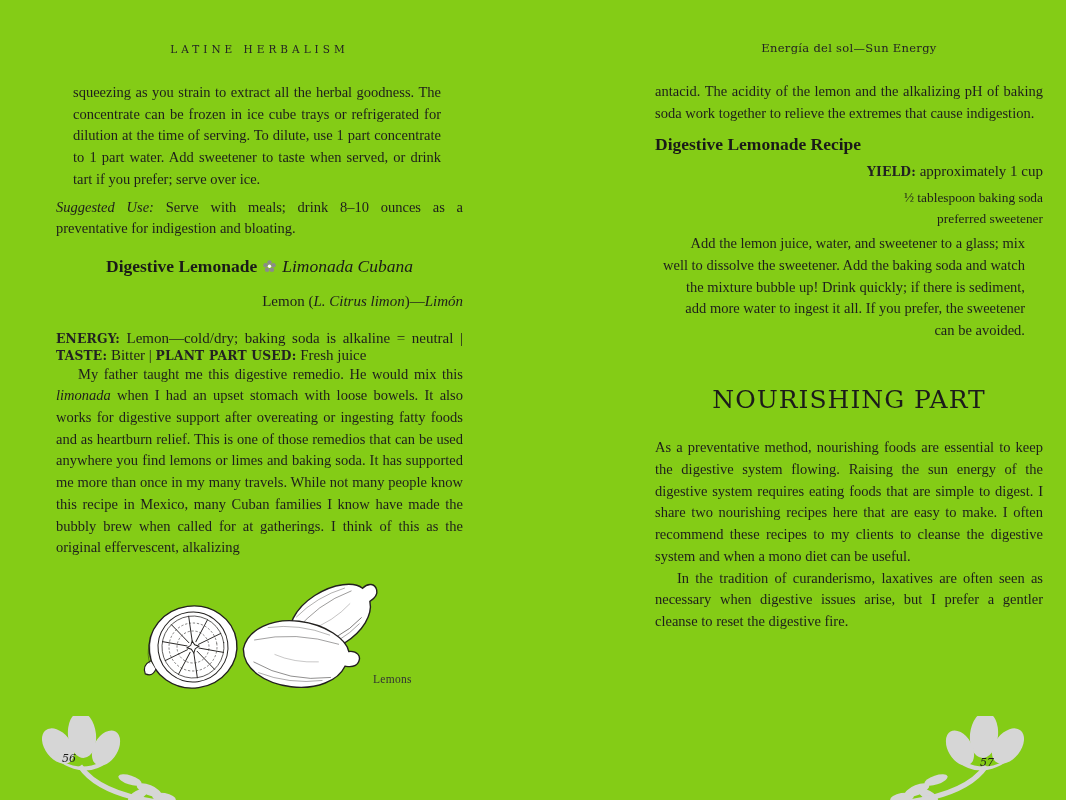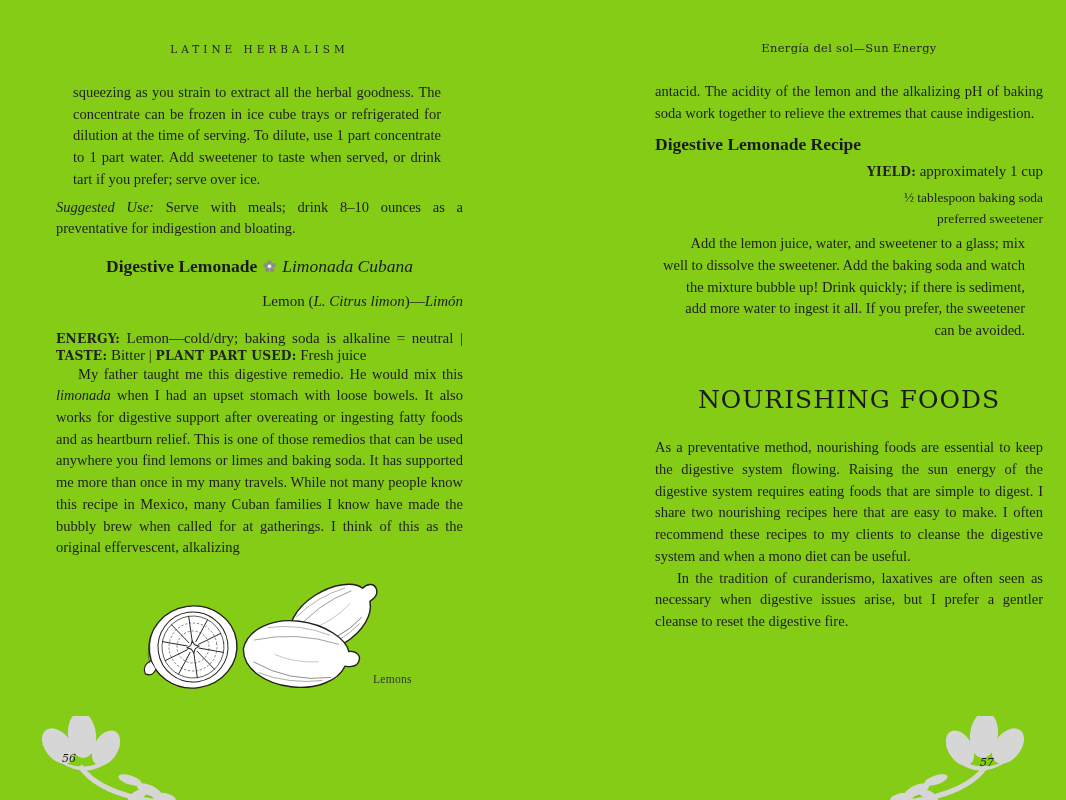--- a/index.html
+++ b/index.html
@@ -190,21 +190,21 @@
       </div>
       <div class="ing-col2">
         <p class="ing-item">½ tablespoon baking soda</p>
         <p class="ing-item">preferred sweetener</p>
       </div>
     </div>
 
     <p class="instructions">Add the lemon juice, water, and sweetener to a glass; mix well to dissolve the sweetener. Add the baking soda and watch the mixture bubble up! Drink quickly; if there is sediment, add more water to ingest it all. If you prefer, the sweetener can be avoided.</p>
 
 
-    <h2 class="section-title">NOURISHING FOODS</h2>
+    <h2 class="section-title">NOURISHING PART</h2>
 
     <div class="section-paras">
       <p class="just">As a preventative method, nourishing foods are essential to keep the digestive system flowing. Raising the sun energy of the digestive system requires eating foods that are simple to digest. I share two nourishing recipes here that are easy to make. I often recommend these recipes to my clients to cleanse the digestive system and when a mono diet can be useful.</p>
       <p class="just para2">In the tradition of curanderismo, laxatives are often seen as necessary when digestive issues arise, but I prefer a gentler cleanse to reset the digestive fire.</p>
     </div>
   </section>
 
   <div class="ornament orn-left">
     <svg width="200" height="84" viewBox="0 0 200 84">
       <g fill="#d6d6d6">

